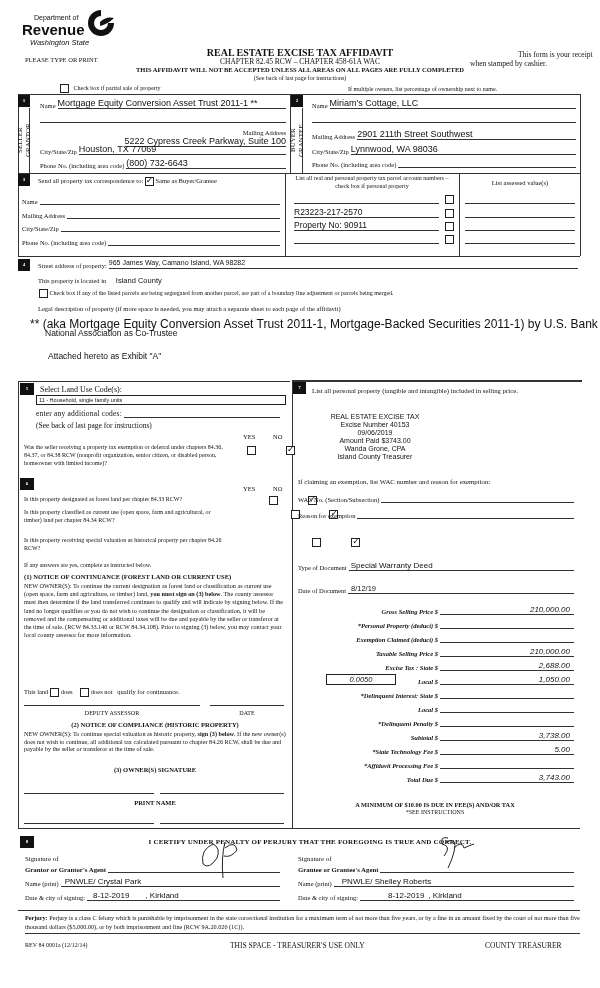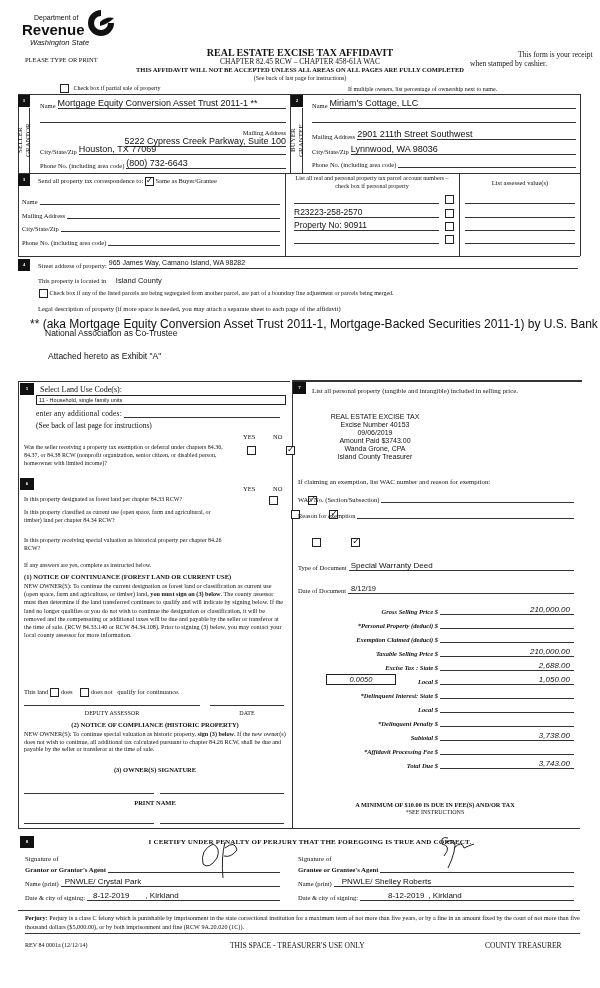--- a/index.html
+++ b/index.html
@@ -133,21 +133,21 @@
   </div>
 
 <div class="abs ctr" style="left:288px;top:174px;width:168px;font-size:6px;line-height:8px;">List all real and personal property tax parcel account numbers – check box if personal property</div>
 <div class="abs ctr" style="left:462px;top:179px;width:116px;font-size:6.5px;">List assessed value(s)</div>
 
 <div class="row" style="left:292px;top:194px;width:162px;">
     <span class="fill typed" style="font-size:8.5px;margin-right:6px;"></span>
     <span class="cb"></span>
   </div>
 <div class="row" style="left:292px;top:207px;width:162px;">
-    <span class="fill typed" style="font-size:8.5px;margin-right:6px;">R23223-258-2570</span>
+    <span class="fill typed" style="font-size:8.5px;margin-right:6px;">R23223-217-2570</span>
     <span class="cb"></span>
   </div>
 <div class="row" style="left:292px;top:220px;width:162px;">
     <span class="fill typed" style="font-size:8.5px;margin-right:6px;">Property No: 90911</span>
     <span class="cb"></span>
   </div>
 <div class="row" style="left:292px;top:234px;width:162px;">
     <span class="fill typed" style="font-size:8.5px;margin-right:6px;"></span>
     <span class="cb"></span>
   </div>
@@ -307,20 +307,24 @@
     </div>
   <div class="row" style="position:relative;height:14px;">
       <span class="lbl bold rt" style="width:140px;font-size:6.5px;">*Delinquent Penalty $</span>
       <span class="fill typed rt" style="font-size:8px;padding-right:4px;"></span>
     </div>
   <div class="row" style="position:relative;height:14px;">
       <span class="lbl bold rt" style="width:140px;font-size:6.5px;">Subtotal $</span>
       <span class="fill typed rt" style="font-size:8px;padding-right:4px;">3,738.00</span>
     </div>
   <div class="row" style="position:relative;height:14px;">
+      <span class="lbl bold rt" style="width:140px;font-size:6.5px;">*State Technology Fee $</span>
+      <span class="fill typed rt" style="font-size:8px;padding-right:4px;">5.00</span>
+    </div>
+  <div class="row" style="position:relative;height:14px;">
       <span class="lbl bold rt" style="width:140px;font-size:6.5px;">*Affidavit Processing Fee $</span>
       <span class="fill typed rt" style="font-size:8px;padding-right:4px;"></span>
     </div>
   <div class="row" style="position:relative;height:14px;">
       <span class="lbl bold rt" style="width:140px;font-size:6.5px;">Total Due $</span>
       <span class="fill typed rt" style="font-size:8px;padding-right:4px;">3,743.00</span>
     </div>
 </div>
 <div class="abs bold ctr" style="left:295px;top:801px;width:280px;font-size:6.3px;">A MINIMUM OF $10.00 IS DUE IN FEE(S) AND/OR TAX</div>
 <div class="abs ctr" style="left:295px;top:809px;width:280px;font-size:6px;">*SEE INSTRUCTIONS</div>

